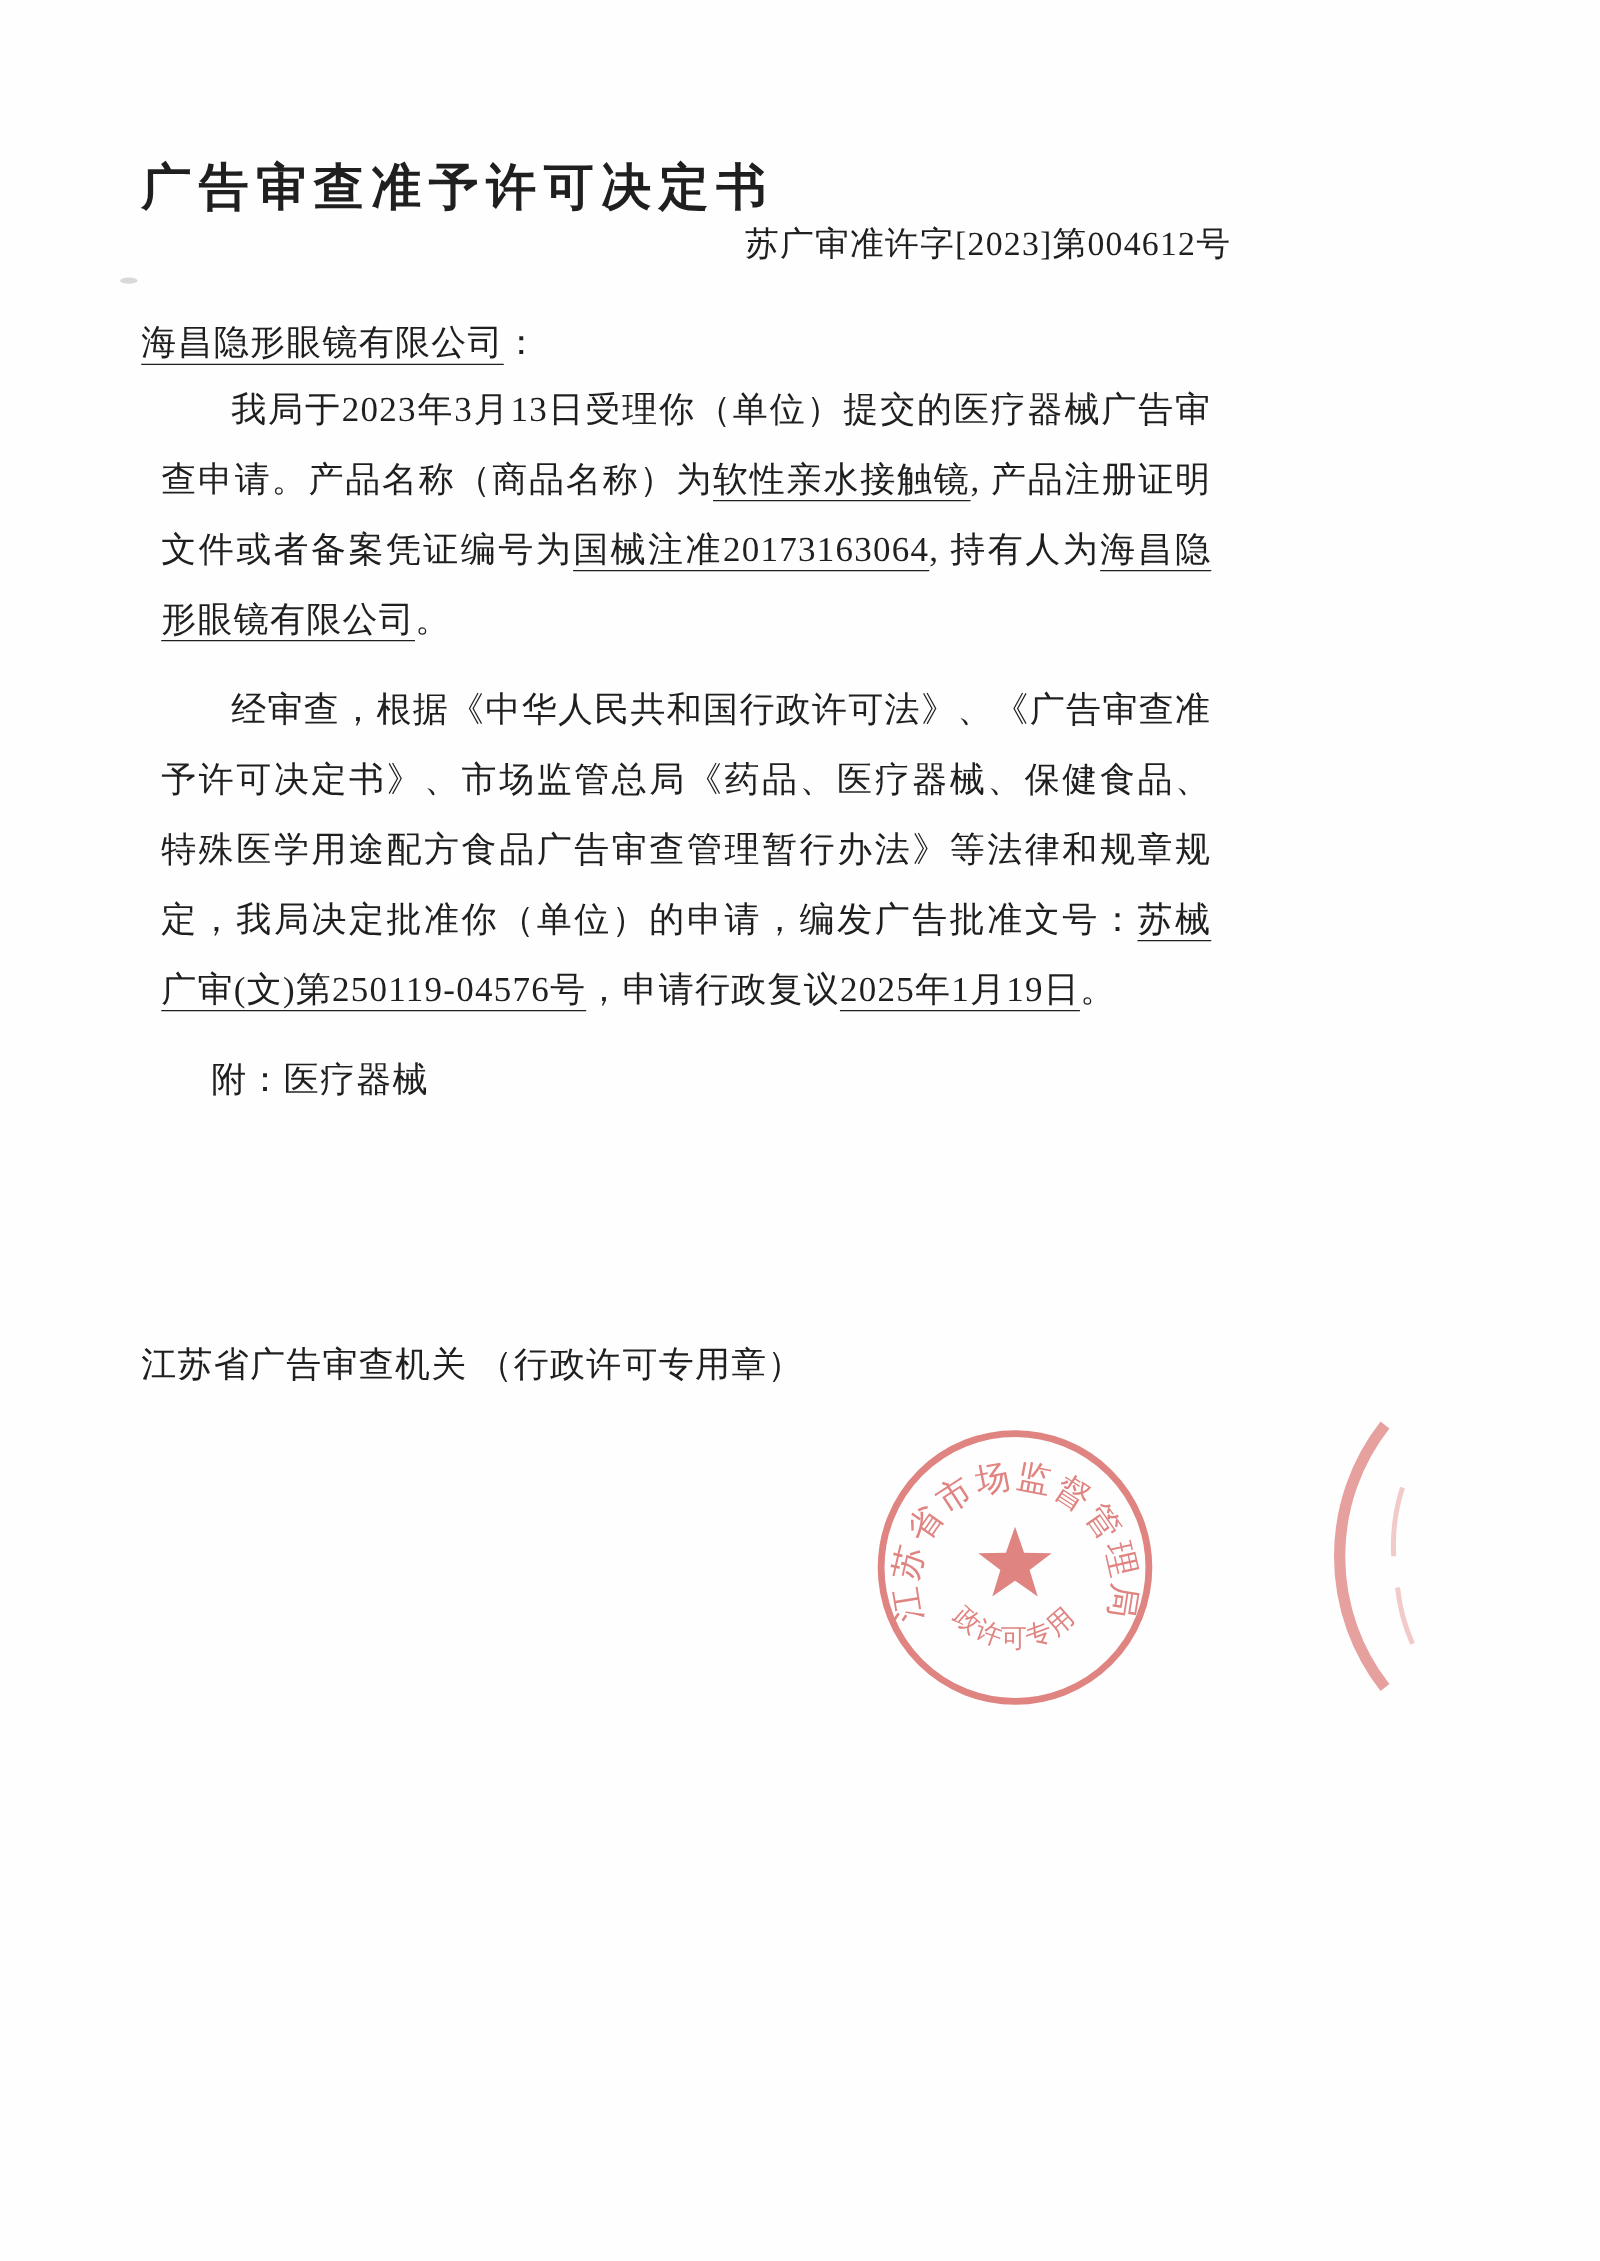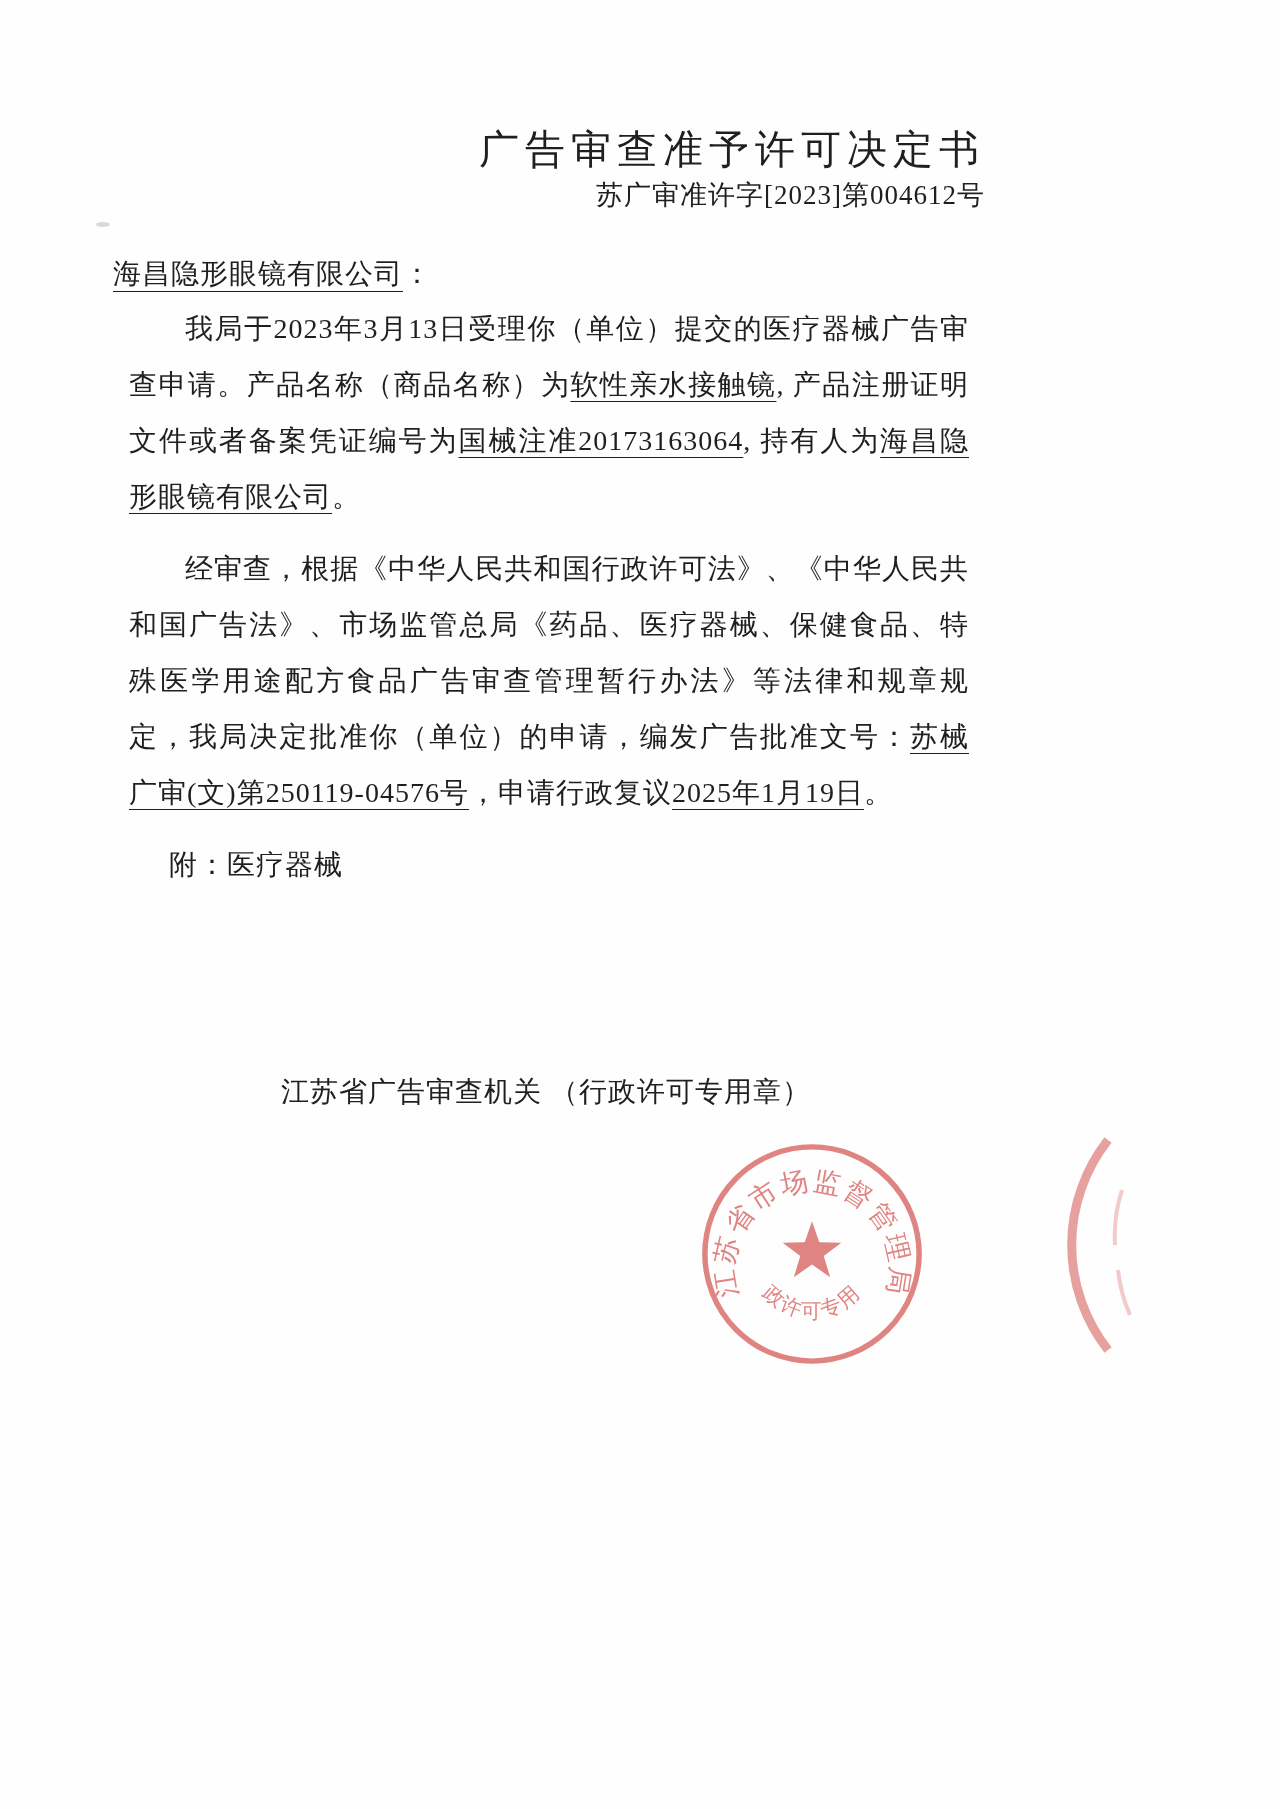--- a/index.html
+++ b/index.html
@@ -12,23 +12,23 @@
     font-family:"Liberation Serif","DejaVu Serif",serif;
     color:#1f1f1f;
   }
   .content {
     position:absolute;
     left:113px; top:0;
     width:872px;
   }
   .doc-title {
     margin-top:122px;
-    text-align:right;
+    text-align:left;
     font-size:40px;
-    font-weight:400;
+    font-weight:700;
     letter-spacing:6px;
   }
   .doc-number {
     text-align:right;
     font-size:27px;
     letter-spacing:1px;
   }
   .addressee {
     margin-top:42px;
     font-size:28px;
@@ -52,21 +52,21 @@
   .addressee .u { text-underline-offset:8px; }
   .attachment {
     margin:0;
     font-size:28px;
     line-height:56px;
     letter-spacing:1px;
     text-indent:2em;
   }
   .signature-block {
     margin-top:180px;
-    text-align:center;
+    text-align:left;
     font-size:28px;
     letter-spacing:1px;
     padding-right:6px;
   }
   .signature-date {
     margin-top:22px;
     text-align:right;
     font-size:28px;
     letter-spacing:2px;
     padding-right:6px;
@@ -103,21 +103,21 @@
 
   <div class="content">
     <div class="doc-title">广告审查准予许可决定书</div>
 
     <div class="doc-number">苏广审准许字[2023]第004612号</div>
 
     <div class="addressee"><span class="u">海昌隐形眼镜有限公司</span><span>：</span></div>
 
     <p class="para first"><span>我局于2023年3月13日受理你（单位）提交的医疗器械广告审查申请。产品名称（商品名称）为</span><span class="u">软性亲水接触镜</span><span>, 产品注册证明文件或者备案凭证编号为</span><span class="u">国械注准20173163064</span><span>, 持有人为</span><span class="u">海昌隐形眼镜有限公司</span><span>。</span></p>
 
-    <p class="para"><span>经审查，根据《中华人民共和国行政许可法》、《中华人民共和国广告法》、市场监管总局《药品、医疗器械、保健食品、特殊医学用途配方食品广告审查管理暂行办法》等法律和规章规定，我局决定批准你（单位）的申请，编发广告批准文号：</span><span class="u">苏械广审(文)第250119-04576号</span><span>，申请行政复议</span><span class="u">2025年1月19日</span><span>。</span></p>
+    <p class="para"><span>经审查，根据《中华人民共和国行政许可法》、《广告审查准予许可决定书》、市场监管总局《药品、医疗器械、保健食品、特殊医学用途配方食品广告审查管理暂行办法》等法律和规章规定，我局决定批准你（单位）的申请，编发广告批准文号：</span><span class="u">苏械广审(文)第250119-04576号</span><span>，申请行政复议</span><span class="u">2025年1月19日</span><span>。</span></p>
 
 
     <p class="attachment">附：医疗器械</p>
 
     <div class="signature-block">江苏省广告审查机关 （行政许可专用章）</div>
   </div>
 
   <svg class="seal" viewBox="0 0 260 260">
     <circle cx="130" cy="130" r="118" fill="none" stroke="var(--seal-color,#d7625f)" stroke-width="6"></circle>
     <defs>

